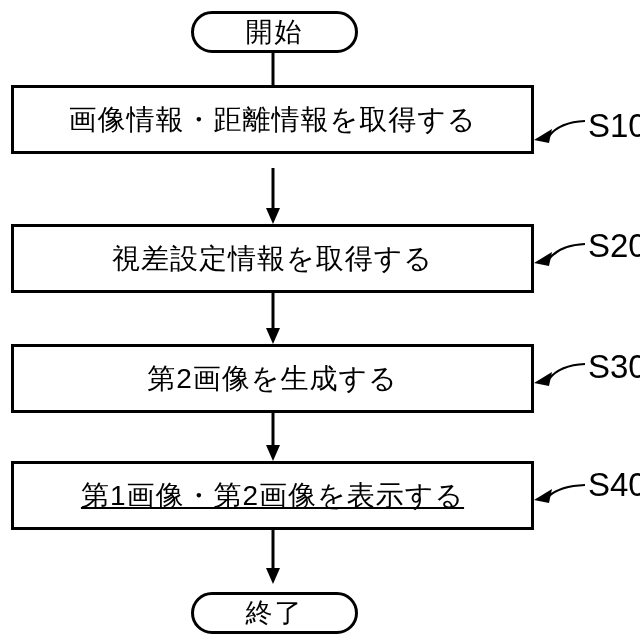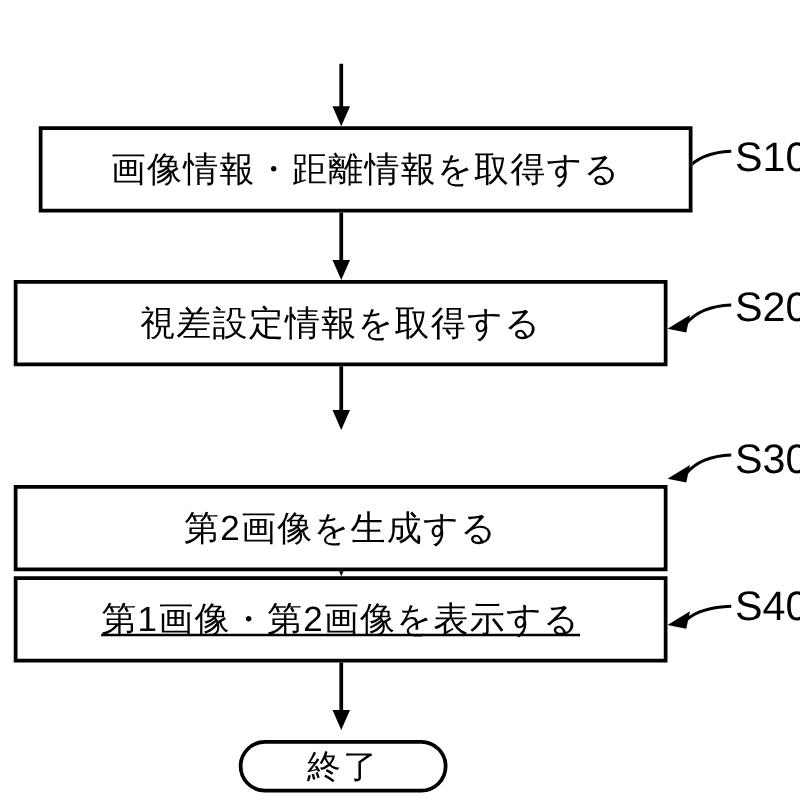--- a/index.html
+++ b/index.html
@@ -47,23 +47,23 @@
     height: 69px;
     border: 3px solid #000000;
     box-sizing: border-box;
     background: #ffffff;
     display: flex;
     align-items: center;
     justify-content: center;
     font-size: 28px;
     letter-spacing: 1px;
   }
-  .process.s1 { top: 101px; margin-left: 20px; }
+  .process.s1 { top: 85px; }
   .process.s2 { top: 224px; }
-  .process.s3 { top: 344px; margin-top: 44px; }
+  .process.s3 { top: 344px; }
   .process.s4 { top: 461px; text-decoration: underline; }
   .step-tag {
     position: absolute;
     left: 588px;
     font-size: 33px;
     font-family: "Liberation Sans", sans-serif;
     line-height: 1;
     color: #000000;
   }
   .step-tag.t1 { top: 109px; }
@@ -113,20 +113,23 @@
     <g>
       <path class="leader" d="M 585 364 Q 560 365 549 379"></path>
       <polygon class="flow-head" points="534,383 552,372 549,386"></polygon>
     </g>
     <g>
       <path class="leader" d="M 585 485 Q 560 486 549 496"></path>
       <polygon class="flow-head" points="534,500 552,489 549,503"></polygon>
     </g>
   </svg>
 
+  <div class="terminal start">
+    <span>開始</span>
+  </div>
 
   <div class="process s1">
     <span>画像情報・距離情報を取得する</span>
   </div>
   <div class="process s2">
     <span>視差設定情報を取得する</span>
   </div>
   <div class="process s3">
     <span>第2画像を生成する</span>
   </div>

